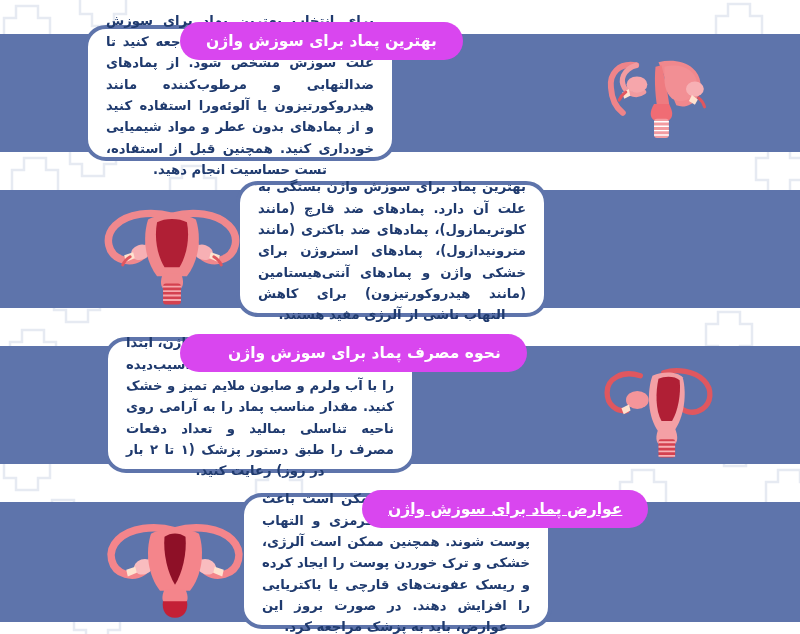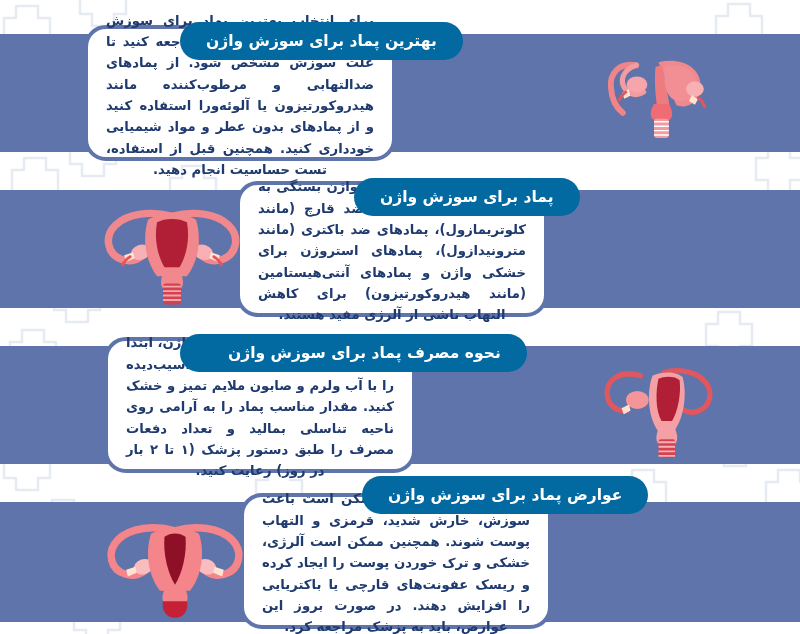--- a/index.html
+++ b/index.html
@@ -64,38 +64,38 @@
 
   .tb1 { left: 84px;  top: 25px;  width: 312px; height: 136px; }
   .tb2 { left: 236px; top: 181px; width: 312px; height: 136px; }
   .tb3 { left: 104px; top: 337px; width: 312px; height: 136px; }
   .tb4 { left: 240px; top: 493px; width: 312px; height: 136px; }
 
   
   .pill {
     position: absolute;
     z-index: 5;
-    background: #0369a1;
+    background: #d946ef;
     color: #ffffff;
     border-radius: 22px;
     height: 38px;
     display: flex;
     align-items: center;
     justify-content: center;
     padding: 0 26px;
     font-size: 15.5px;
     font-weight: 700;
     direction: rtl;
     white-space: nowrap;
     box-sizing: border-box;
   }
   .p1 { left: 180px; top: 22px; }
   .p2 { left: 354px; top: 178px; }
   .p3 { left: 180px; top: 334px; padding-left: 48px; }
-  .p4 { left: 362px; top: 476px; }
+  .p4 { left: 362px; top: 490px; text-decoration: underline; }
 
   
   .illus {
     position: absolute;
     z-index: 4;
   }
   .i1 { left: 588px; top: 40px;  width: 138px; height: 104px; }
   .i2 { left: 96px;  top: 194px; width: 152px; height: 112px; }
   .i3 { left: 592px; top: 352px; width: 136px; height: 108px; }
   .i4 { left: 100px; top: 506px; width: 150px; height: 114px; }
@@ -188,23 +188,20 @@
         <path d="M80 38 C90 32 110 32 120 38 C124 58 120 82 110 98 L90 98 C80 82 76 58 80 38 Z" fill="#b01f35"></path>
         <path d="M88 106 C84 116 84 124 90 128 L110 128 C116 124 116 116 112 106 Z" fill="#f0888d"></path>
         <rect x="88" y="120" width="24" height="28" rx="4" fill="#d4414f"></rect>
         <path d="M88 124 h24 M88 130 h24 M88 136 h24 M88 142 h24" stroke="#f6a6ab" stroke-width="2.5"></path>
       </g>
     </svg>
   </div>
   <div class="textbox tb2">
     <p>بهترین پماد برای سوزش واژن بستگی به علت آن دارد. پمادهای ضد قارچ (مانند کلوتریمازول)، پمادهای ضد باکتری (مانند مترونیدازول)، پمادهای استروژن برای خشکی واژن و پمادهای آنتی‌هیستامین (مانند هیدروکورتیزون) برای کاهش التهاب ناشی از آلرژی مفید هستند.</p>
   </div>
-  <div class="pill p2">
-    <span>پماد برای سوزش واژن</span>
-  </div>
 
   <div class="band b3"></div>
   <div class="illus i3">
     <svg viewBox="0 0 180 140" width="136" height="108">
       <g>
         <path d="M64 30 C40 22 20 34 20 52 C20 68 32 78 46 76" fill="none" stroke="#e0575f" stroke-width="7" stroke-linecap="round"></path>
         <ellipse cx="60" cy="62" rx="15" ry="12" fill="#f4959a"></ellipse>
         <path d="M49 68 l-10 5 l3 8 l9 -5 z" fill="#ffe2cf"></path>
         <path d="M95 26 C112 20 136 24 148 36 C160 48 158 66 146 74 C134 82 120 78 114 68" fill="none" stroke="#e0575f" stroke-width="7" stroke-linecap="round"></path>
         <path d="M80 30 C94 24 112 24 120 32 C126 54 122 86 108 104 L88 104 C74 86 72 52 80 30 Z" fill="#f4a0a5"></path>

